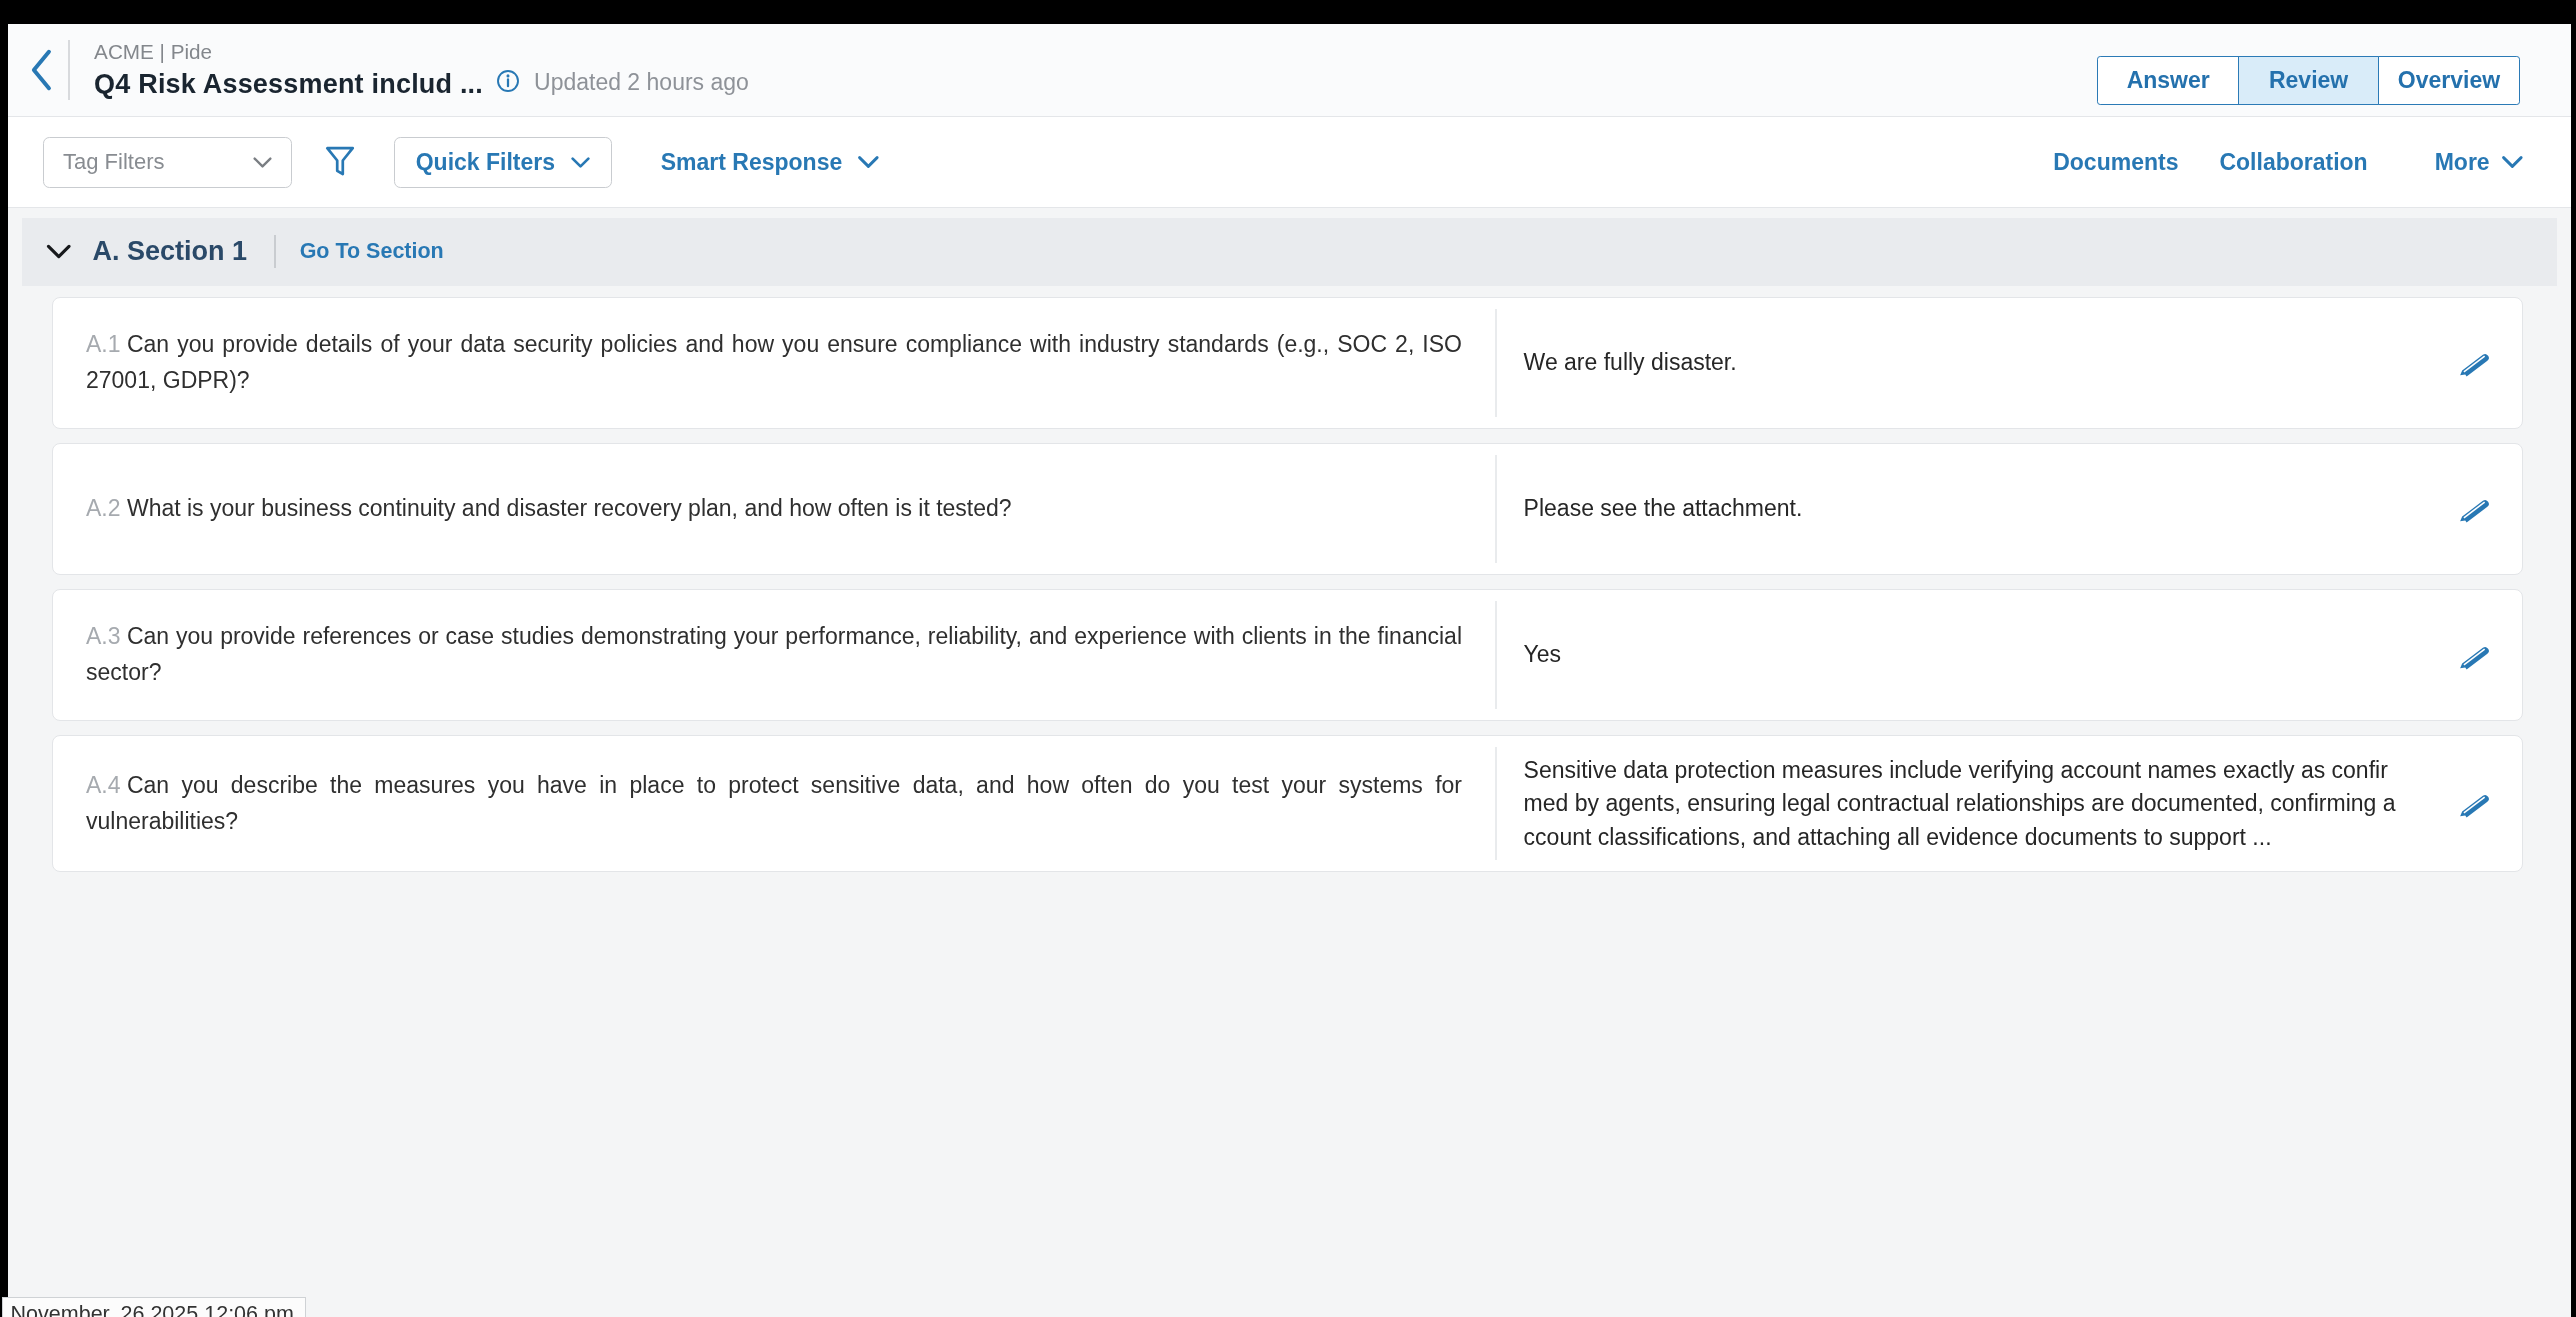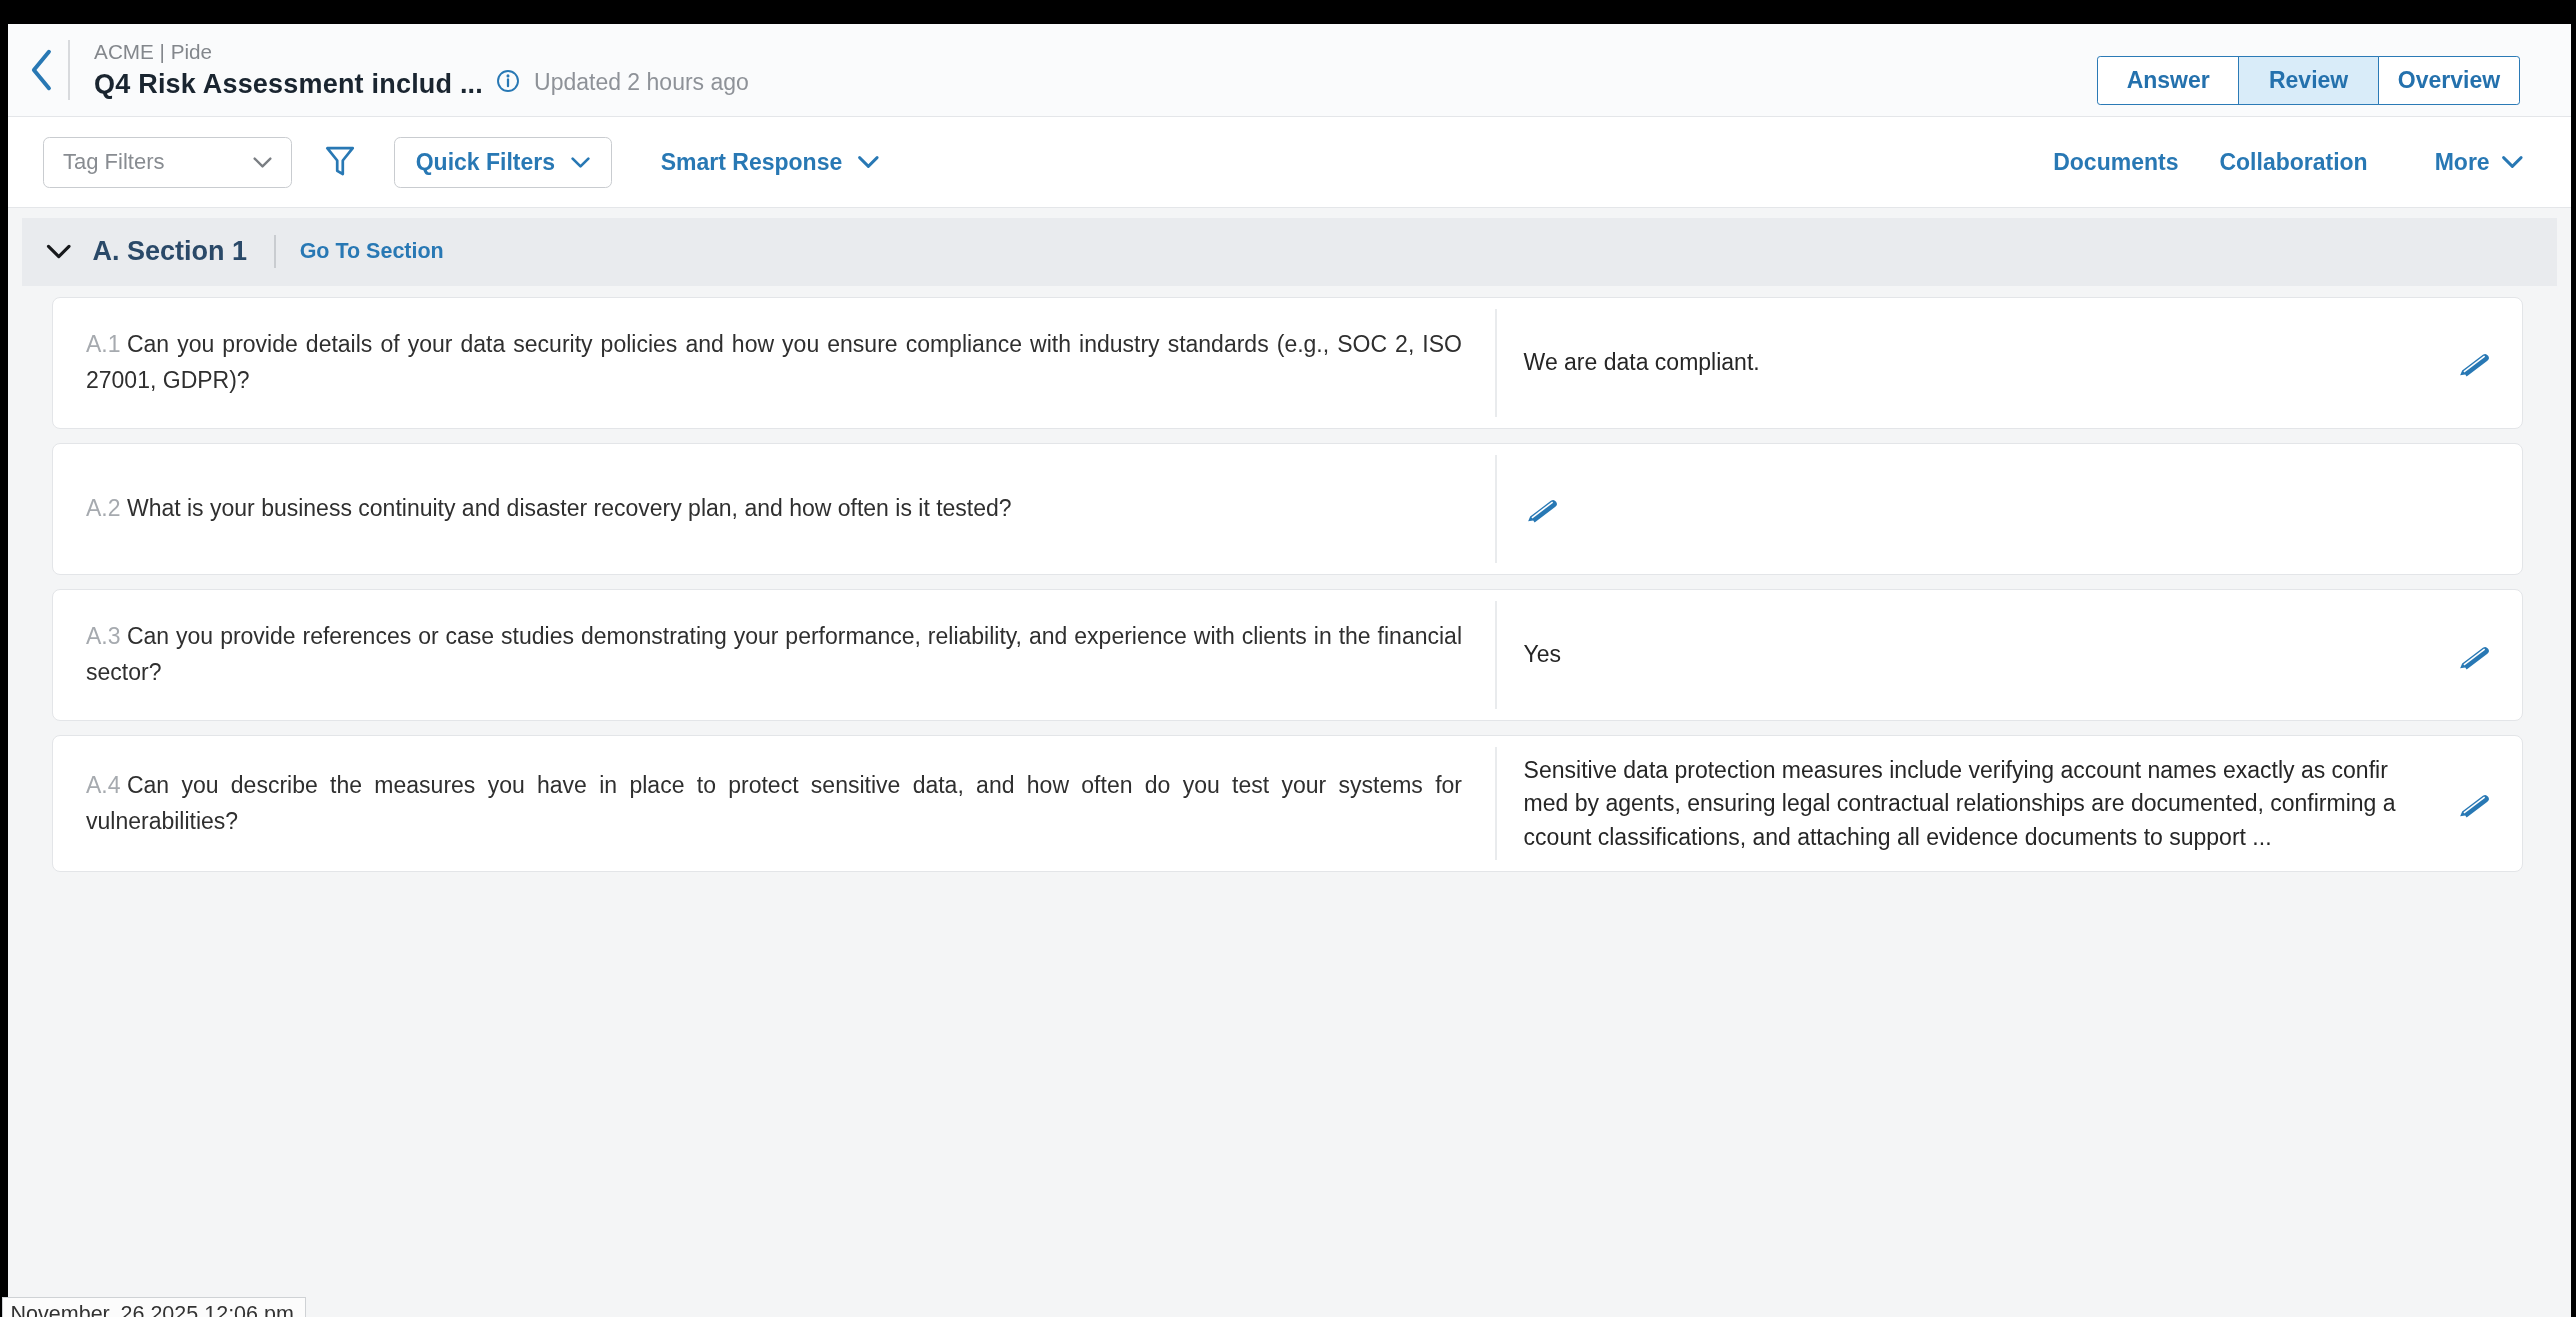--- a/index.html
+++ b/index.html
@@ -159,37 +159,40 @@
         <span class="sec-link">Go To Section</span>
       </div>
 
       <div class="cards" id="cards">
           <div class="card">
             <div class="qcell">
               <div class="qtext"><span class="qid">A.1</span>Can you provide details of your data security policies and how you ensure compliance with industry standards (e.g., SOC 2, ISO 27001, GDPR)?</div>
             </div>
             <div class="card-vdiv"></div>
             <div class="acell">
-              <div class="atext">We are data compliant.</div>
+              <div class="atext">We are fully disaster.</div>
             </div>
             <div class="editcell">
               <span class="edit-btn">
                 <svg width="35" height="35" viewBox="0 0 24 24">
                   <path d="M14.8 3.8l5.4 5.4" fill="none"></path>
                   <path d="M6.2 21.2l-3.4.9.9-3.4L16.3 6.1a2.4 2.4 0 0 1 3.4 0l.2.2a2.4 2.4 0 0 1 0 3.4L7.3 22.3z" fill="#2878b4" transform="rotate(8 12 12)"></path>
                   <line x1="5" y1="19.4" x2="17.6" y2="6.8" stroke="#fff" stroke-width="1.1" transform="rotate(8 12 12)"></line>
                 </svg>
               </span>
             </div>
           </div>
           <div class="card">
             <div class="qcell">
               <div class="qtext"><span class="qid">A.2</span>What is your business continuity and disaster recovery plan, and how often is it tested?</div>
             </div>
             <div class="card-vdiv"></div>
+            <div class="acell">
+              <div class="atext">Please see the attachment.</div>
+            </div>
             <div class="editcell">
               <span class="edit-btn">
                 <svg width="35" height="35" viewBox="0 0 24 24">
                   <path d="M14.8 3.8l5.4 5.4" fill="none"></path>
                   <path d="M6.2 21.2l-3.4.9.9-3.4L16.3 6.1a2.4 2.4 0 0 1 3.4 0l.2.2a2.4 2.4 0 0 1 0 3.4L7.3 22.3z" fill="#2878b4" transform="rotate(8 12 12)"></path>
                   <line x1="5" y1="19.4" x2="17.6" y2="6.8" stroke="#fff" stroke-width="1.1" transform="rotate(8 12 12)"></line>
                 </svg>
               </span>
             </div>
           </div>

